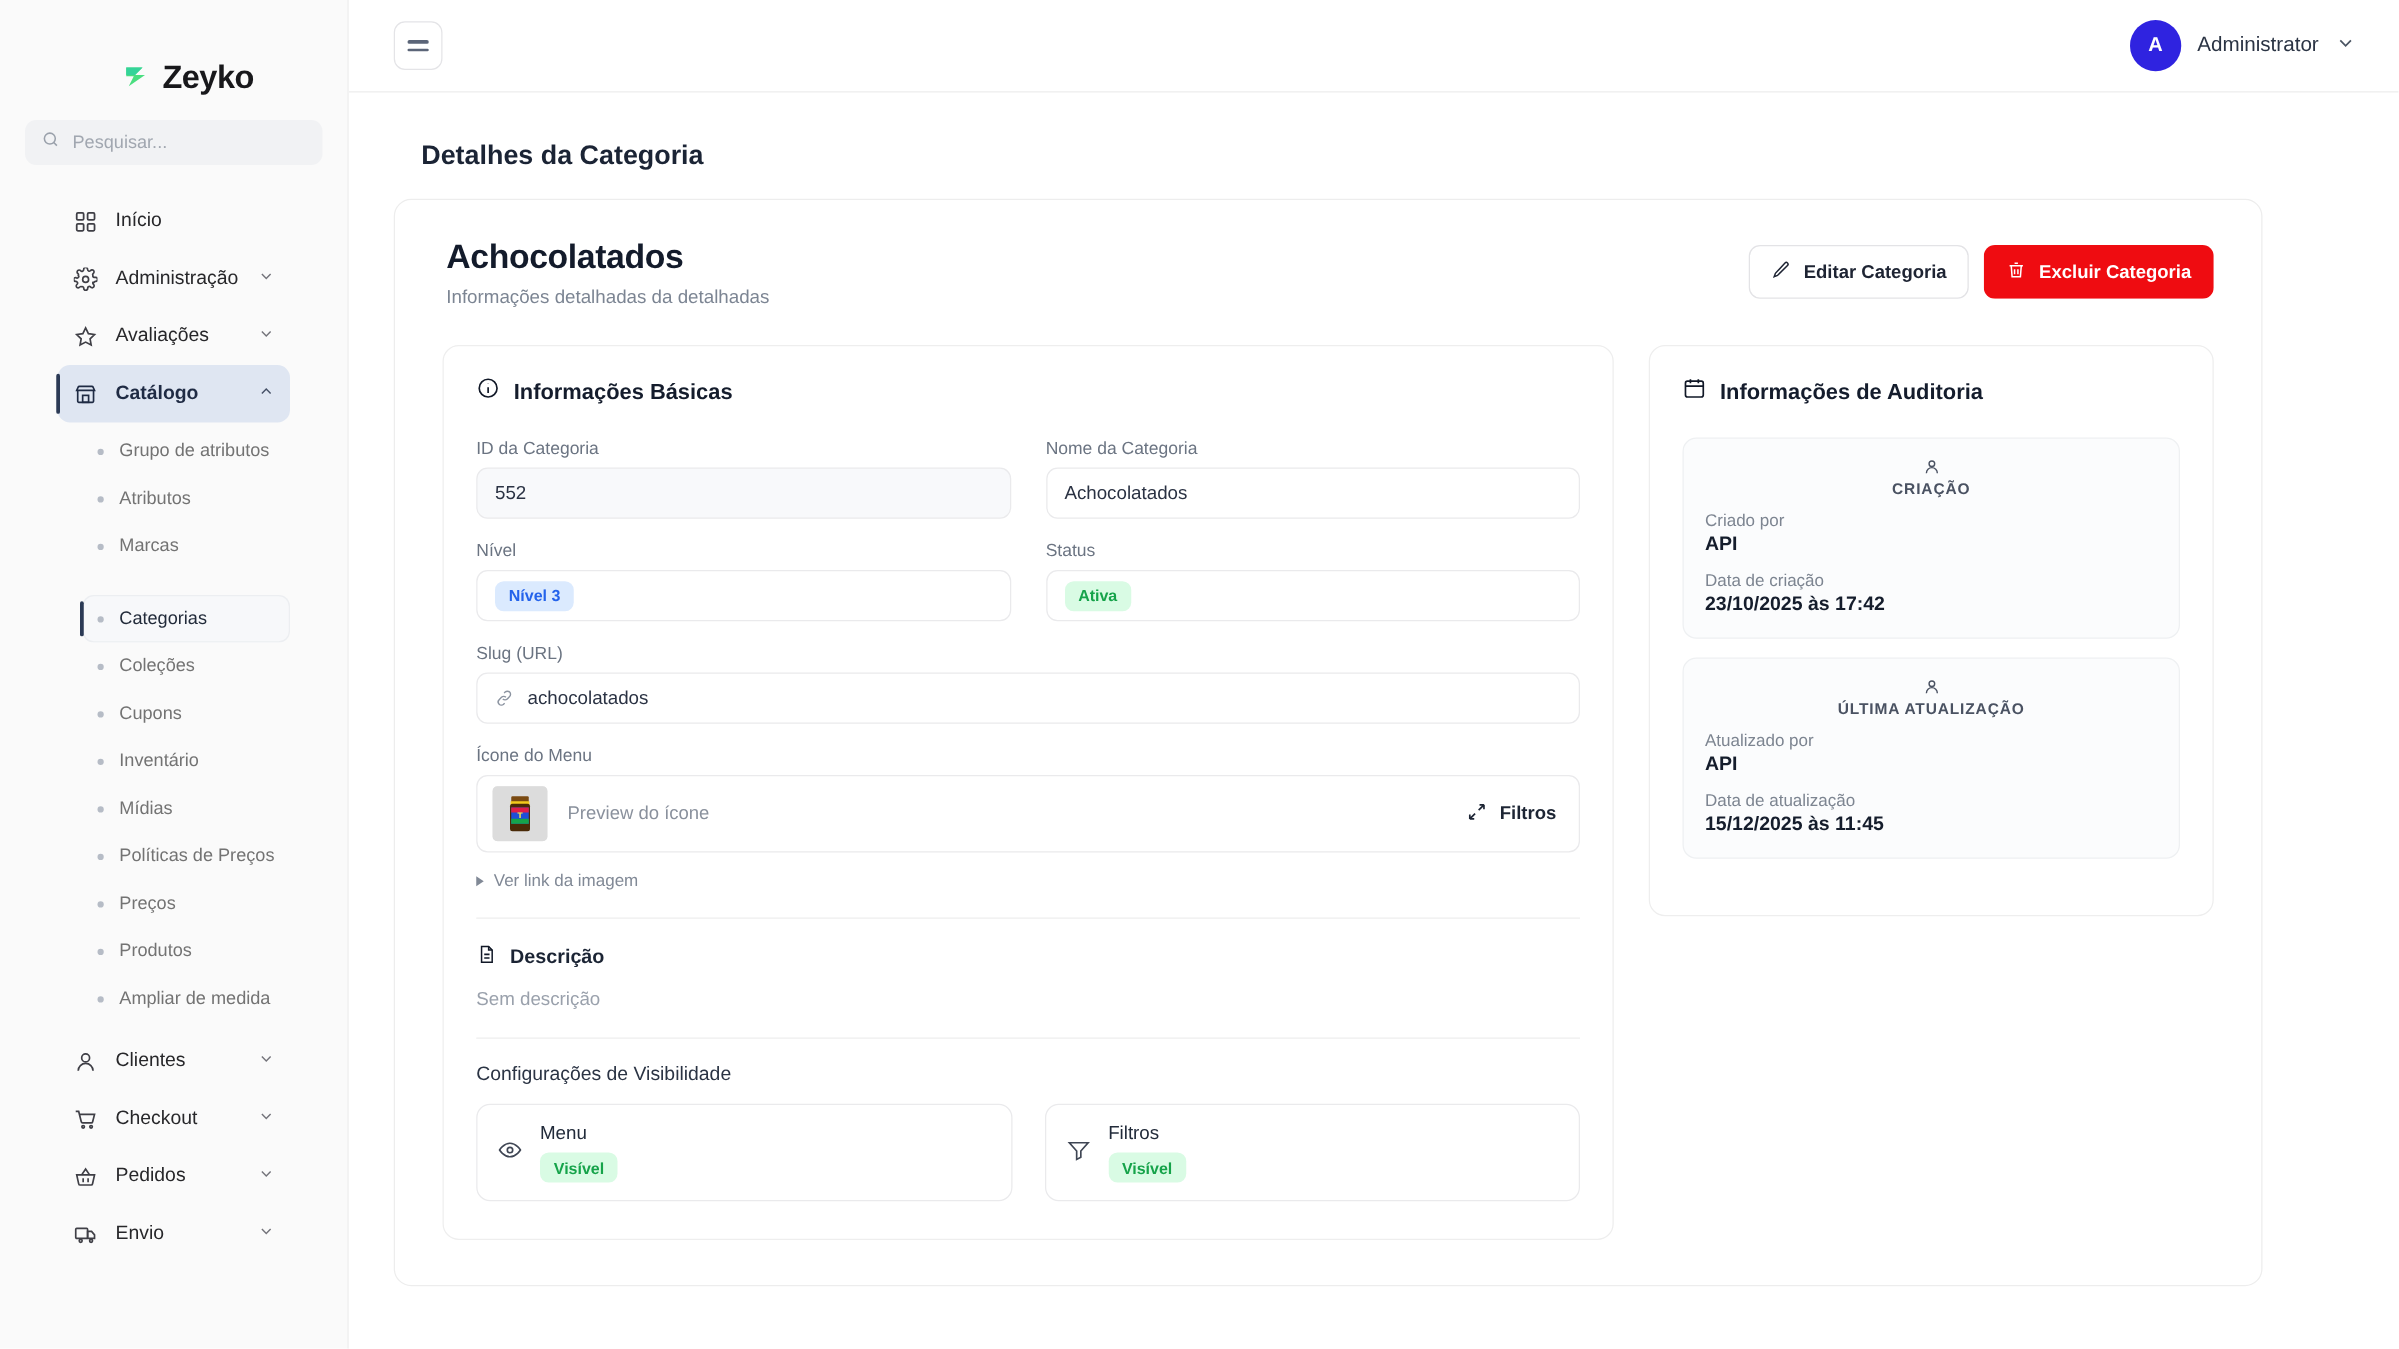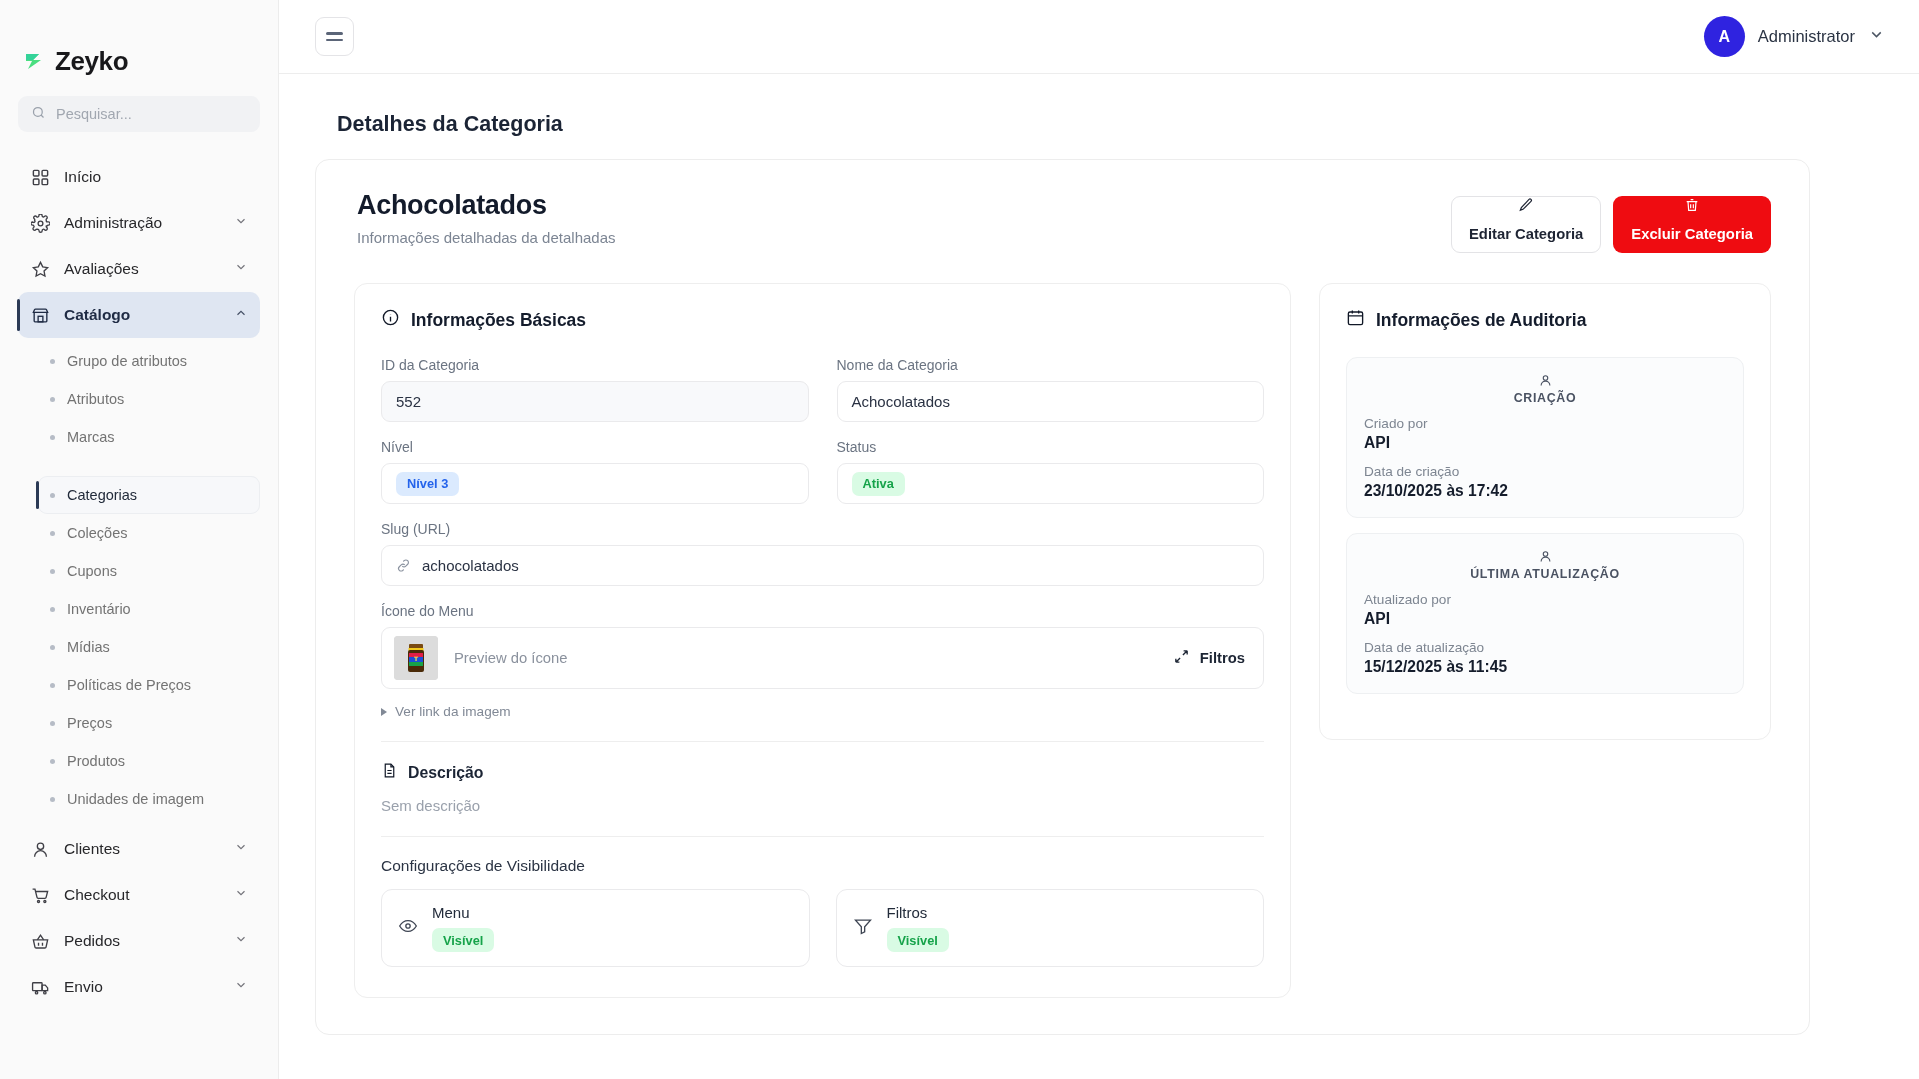--- a/index.html
+++ b/index.html
@@ -14,20 +14,21 @@
   body { display: flex; }
 
   
   .sidebar {
     width: 279px; height: 1079px;
     background: #fafafa;
     border-right: 1px solid #ececec;
     display: flex; flex-direction: column;
     flex: 0 0 279px;
     overflow: hidden;
+    align-items: center;
   }
   .brand {
     display: flex; align-items: center; gap: 9px;
     padding: 36px 0 0 22px;
     height: 86px;
   }
   .brand-mark { width: 24px; height: 24px; flex: 0 0 24px; }
   .brand-text {
     font-size: 26px; font-weight: 700; letter-spacing: -0.4px;
     color: #18181b;
@@ -160,25 +161,24 @@
   }
   .panel-head-left { flex: 1; padding-left: 3px; }
   .cat-name {
     font-size: 27px; font-weight: 700; color: #131b2b;
     letter-spacing: -0.3px;
   }
   .cat-sub { font-size: 15px; color: #7c8593; margin-top: 8px; }
   .head-actions { display: flex; gap: 12px; align-items: center; padding-top: 6px; }
   .btn {
     display: inline-flex; align-items: center; gap: 10px;
-    height: 57px; padding: 0 17px;
+    height: 43px; padding: 0 17px;
     border-radius: 9px; font-size: 14.8px; font-weight: 600;
     cursor: pointer; border: 1px solid transparent;
     font-family: inherit;
-    flex-direction: column;
   }
   .btn-outline {
     background: #fff; border-color: #e3e3e6; color: #1e2433;
   }
   .btn-danger {
     background: #ef0c11; color: #fff;
   }
 
   .panel-body { display: flex; gap: 28px; align-items: flex-start; }
   .col-left { flex: 1 1 auto; min-width: 0; }
@@ -398,21 +398,21 @@
       <div class="subnav-item">
         <span class="dot"></span>
         <span>Preços</span>
       </div>
       <div class="subnav-item">
         <span class="dot"></span>
         <span>Produtos</span>
       </div>
       <div class="subnav-item">
         <span class="dot"></span>
-        <span>Unidades de imagem</span>
+        <span>Ampliar de medida</span>
       </div>
     </div>
 
     <div class="nav-item">
       <span class="nav-icon">
         <svg viewBox="0 0 24 24" width="19" height="19" fill="none" stroke="#3f3f46" stroke-width="1.7">
           <circle cx="12" cy="8" r="4"></circle>
             <path d="M4.5 21a7.5 7.5 0 0115 0"></path>
         </svg>
       </span>

